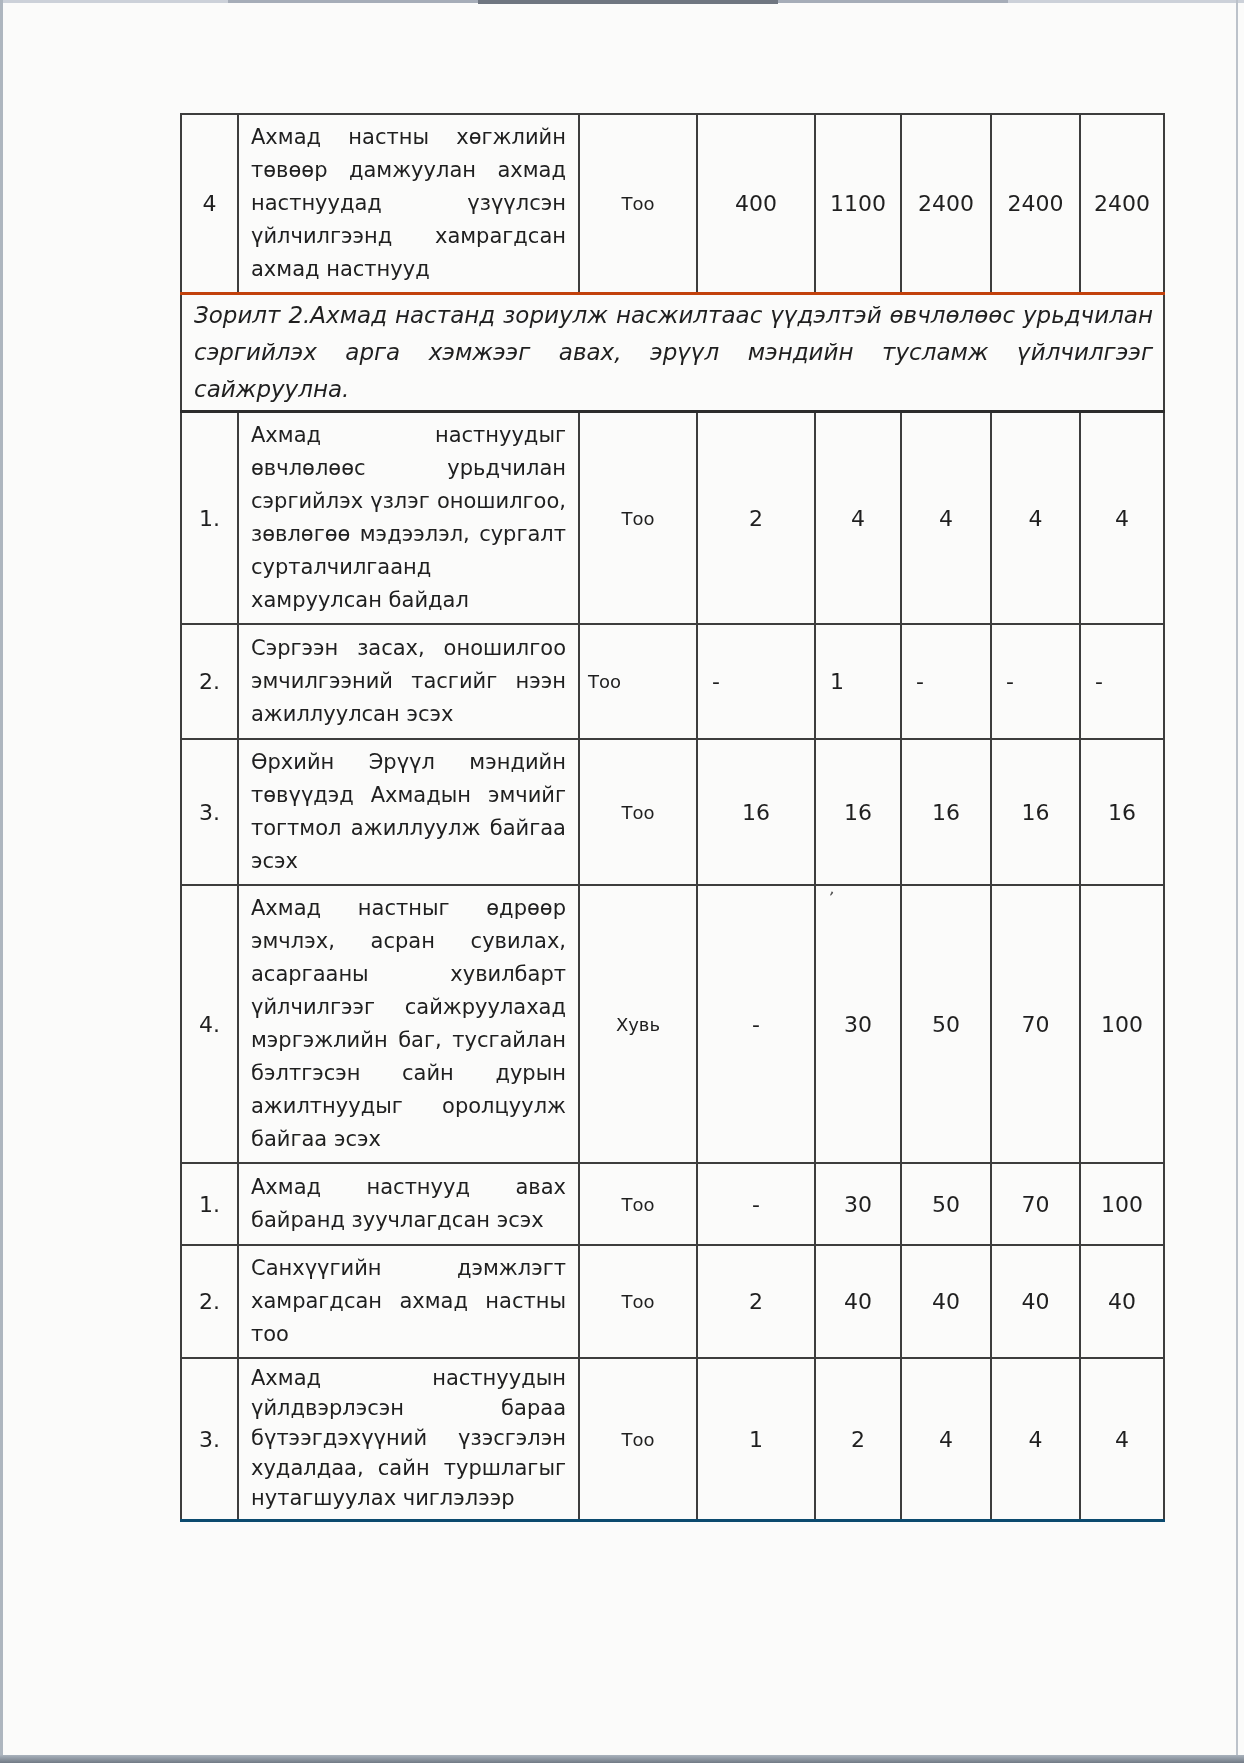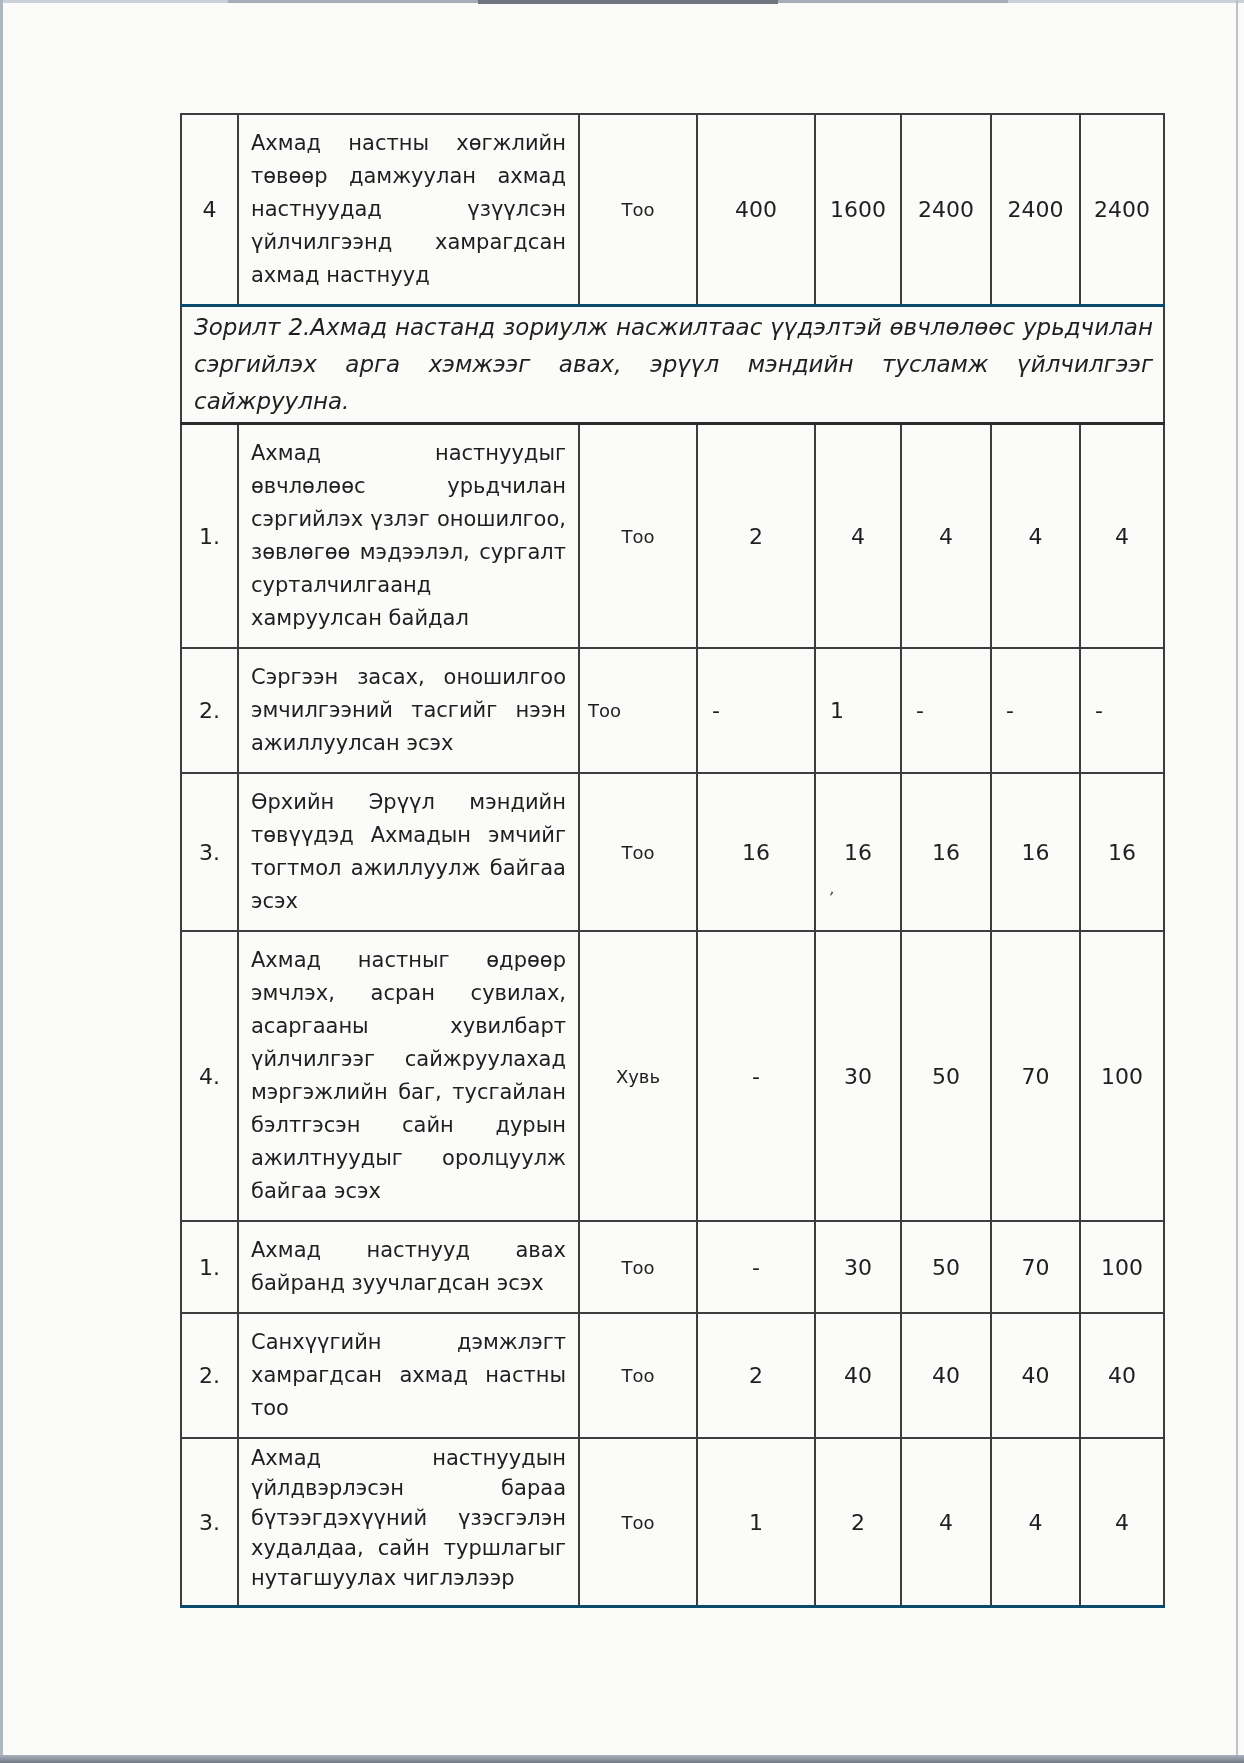--- a/index.html
+++ b/index.html
@@ -31,35 +31,35 @@
     table-layout: fixed;
   }
   .doc-table td {
     border: 2px solid #3d3d3d;
     vertical-align: middle;
     overflow: hidden;
   }
   td.num  { text-align: center; font-size: 22px; }
   td.desc {
     text-align: justify;
-    padding: 12px 12px;
+    padding: 6px 12px;
     font-size: 21px;
     line-height: 33px;
     border-radius: 14px;
   }
   td.unit { text-align: center; font-size: 18px; }
   td.val  { text-align: center; font-size: 22px; margin-left: 36px; }
 
   tr.band td {
     font-style: italic;
     text-align: justify;
     padding: 2px 10px 2px 12px;
     font-size: 23px;
     line-height: 37px;
-    border-top: 3px solid #0c4a6e;
+    border-top: 3px solid #c2410c;
     border-bottom: 3px solid #2c2c2c;
   }
   tr.last-row td { border-bottom: 3px solid #0c4a6e; }
   tr.tight td.desc { line-height: 30px; vertical-align: top; padding-top: 4px; }
 
   
   tr.left-row td.unit { text-align: left; padding-left: 8px; }
   tr.left-row td.val  { text-align: left; padding-left: 14px; }
 
   .scan-artifact {
@@ -96,21 +96,21 @@
       <col style="width:89px">
       <col style="width:84px">
     </colgroup>
     <tbody>
 
       <tr style="height:177px">
         <td class="num">4</td>
         <td class="desc">Ахмад настны хөгжлийн төвөөр дамжуулан ахмад настнуудад үзүүлсэн үйлчилгээнд хамрагдсан ахмад настнууд</td>
         <td class="unit">Тоо</td>
         <td class="val">400</td>
-        <td class="val">1600</td>
+        <td class="val">1100</td>
         <td class="val">2400</td>
         <td class="val">2400</td>
         <td class="val">2400</td>
       </tr>
 
       <tr class="band" style="height:83px">
         <td colspan="8">Зорилт 2.Ахмад настанд зориулж насжилтаас үүдэлтэй өвчлөлөөс урьдчилан сэргийлэх арга хэмжээг авах, эрүүл мэндийн тусламж үйлчилгээг сайжруулна.</td>
       </tr>
 
       <tr style="height:205px">

